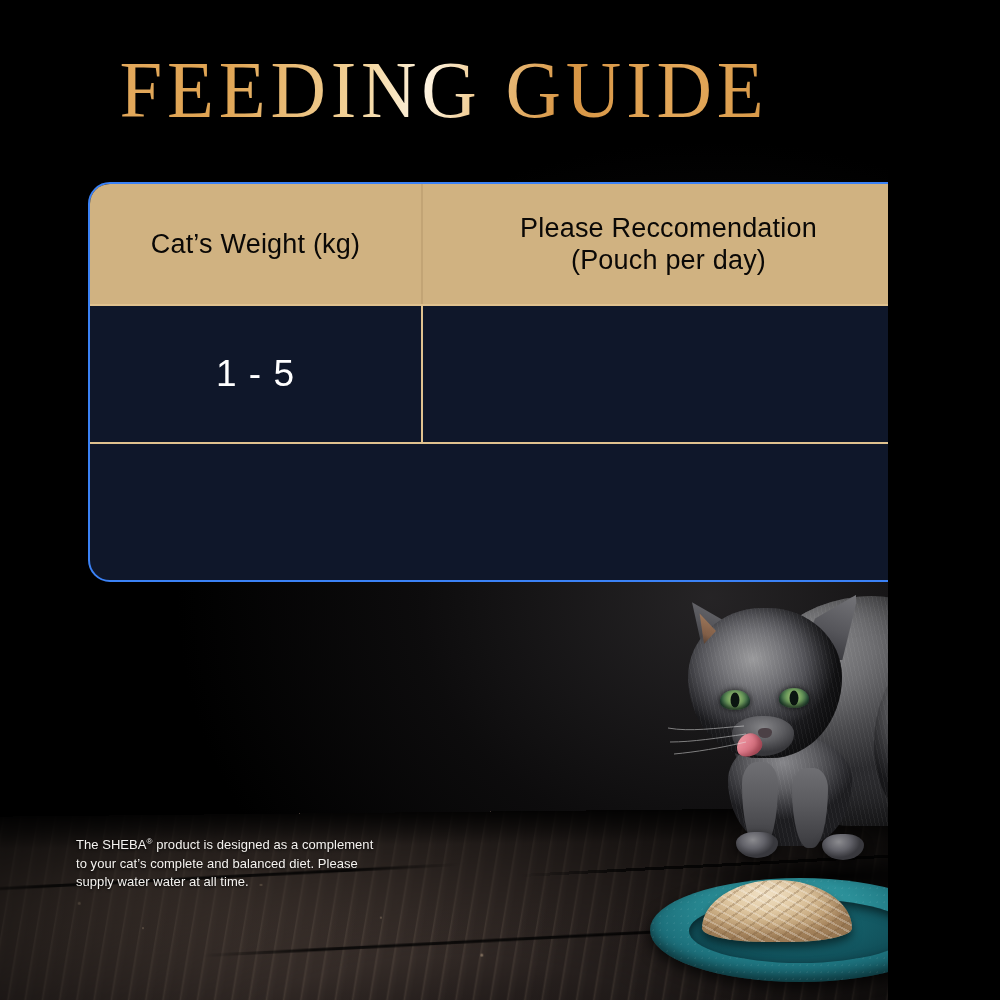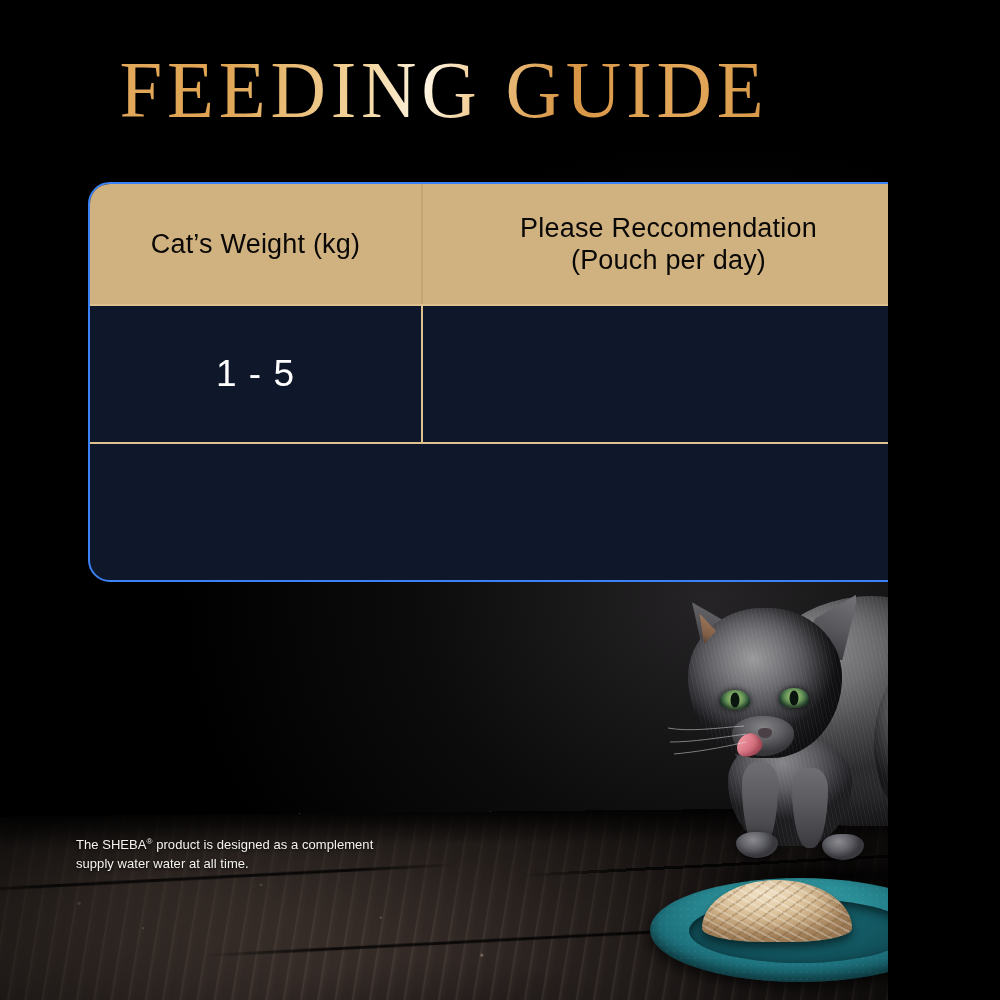--- a/index.html
+++ b/index.html
@@ -466,16 +466,17 @@
       <div class="cell col-weight">
         <span class="body-text">1 - 5</span>
       </div>
     </div>
 
 
   </div>
 
   <div id="footer-note">
     <p><span>The SHEBA</span><sup class="reg">®</sup><span> product is designed as a complement</span></p>
+    <p>to your cat’s complete and balanced diet. Please</p>
     <p>supply water water at all time.</p>
   </div>
 
 </div>
 
 </body></html>

